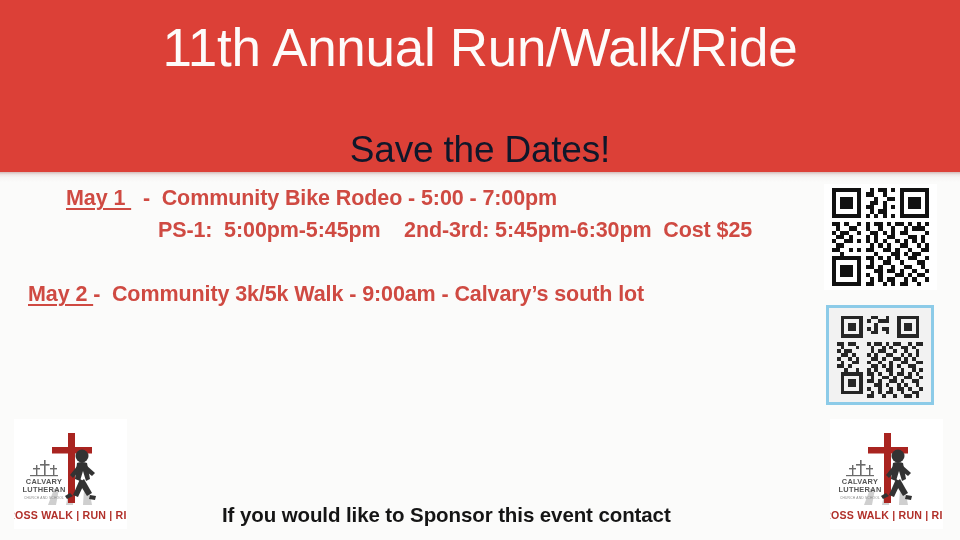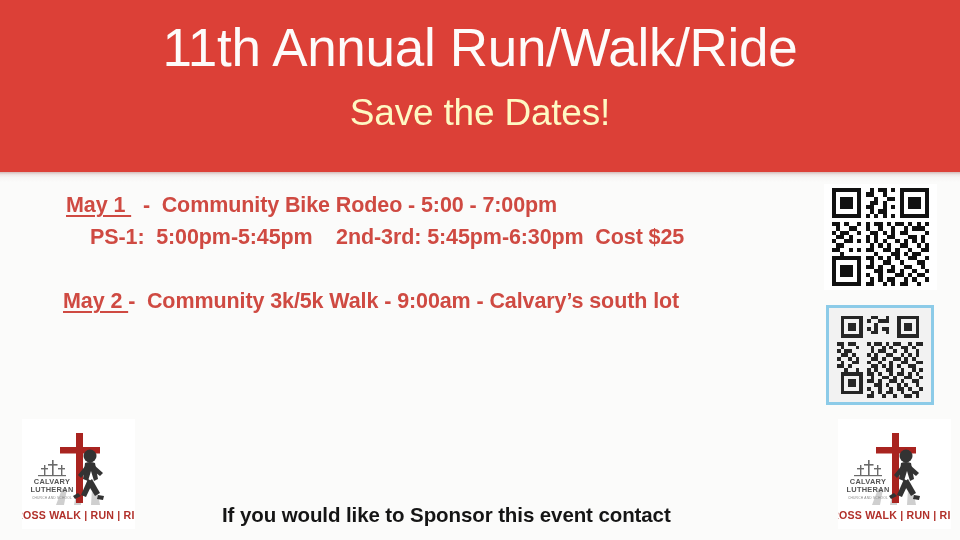--- a/index.html
+++ b/index.html
@@ -29,20 +29,21 @@
     top: 0;
     width: 960px;
     height: 172px;
     background: #dc4037;
     box-sizing: border-box;
     display: flex;
     flex-direction: column;
     align-items: center;
     justify-content: flex-start;
     padding-top: 21px;
+    gap: 37px;
   }
   .banner-shadow {
     position: absolute;
     left: 0;
     top: 172px;
     width: 960px;
     height: 10px;
     background: linear-gradient(to bottom,
        rgba(120,40,35,0.30) 0%,
        rgba(150,90,85,0.12) 28%,
@@ -51,47 +52,47 @@
   }
   .title-main {
     color: #fdfbfa;
     font-size: 53px;
     font-weight: 300;
     line-height: 1.0;
     letter-spacing: -0.3px;
     white-space: nowrap;
   }
   .title-sub {
-    color: #fef9c3;
+    color: #0f172a;
     font-size: 37px;
     font-weight: 300;
     line-height: 1.0;
     margin-top: 20px;
     letter-spacing: -0.2px;
     white-space: nowrap;
   }
 
   
   .body-block {
     position: absolute;
     left: 0;
-    top: 189px;
+    top: 182px;
     width: 820px;
   }
   .ev-line {
     color: #cf4a42;
     font-size: 21.5px;
     font-weight: bold;
     line-height: 32px;
     white-space: pre;
     letter-spacing: -0.1px;
   }
   .ev-line.indent-date  { padding-left: 66px; }
-  .ev-line.indent-body  { padding-left: 90px; }
-  .ev-line.indent-may2  { padding-left: 63px; }
+  .ev-line.indent-body  { padding-left: 90px; text-align: center; }
+  .ev-line.indent-may2  { padding-left: 28px; }
   .date-underline {
     text-decoration: underline;
     text-decoration-thickness: 2px;
     text-underline-offset: 3px;
   }
   .gap-block { height: 32px; }
 
   
   .sponsor {
     position: absolute;
@@ -123,21 +124,20 @@
     height: 100%;
     background: #ffffff;
   }
   .qr-2 .qr-grid { filter: blur(0.35px) contrast(0.9); }
   .qr-svg { display: block; width: 100%; height: 100%; }
 
   
   .logo {
     position: absolute;
     background: #a16207;
-    margin-left: 8px;
   }
   .logo-left  { left: 14px;  top: 419px; width: 113px; height: 110px; }
   .logo-right { left: 830px; top: 419px; width: 113px; height: 110px; }
   .logo-svg { display: block; width: 100%; height: 100%; }
 </style>
 </head>
 <body>
 
 <div class="poster">
 

